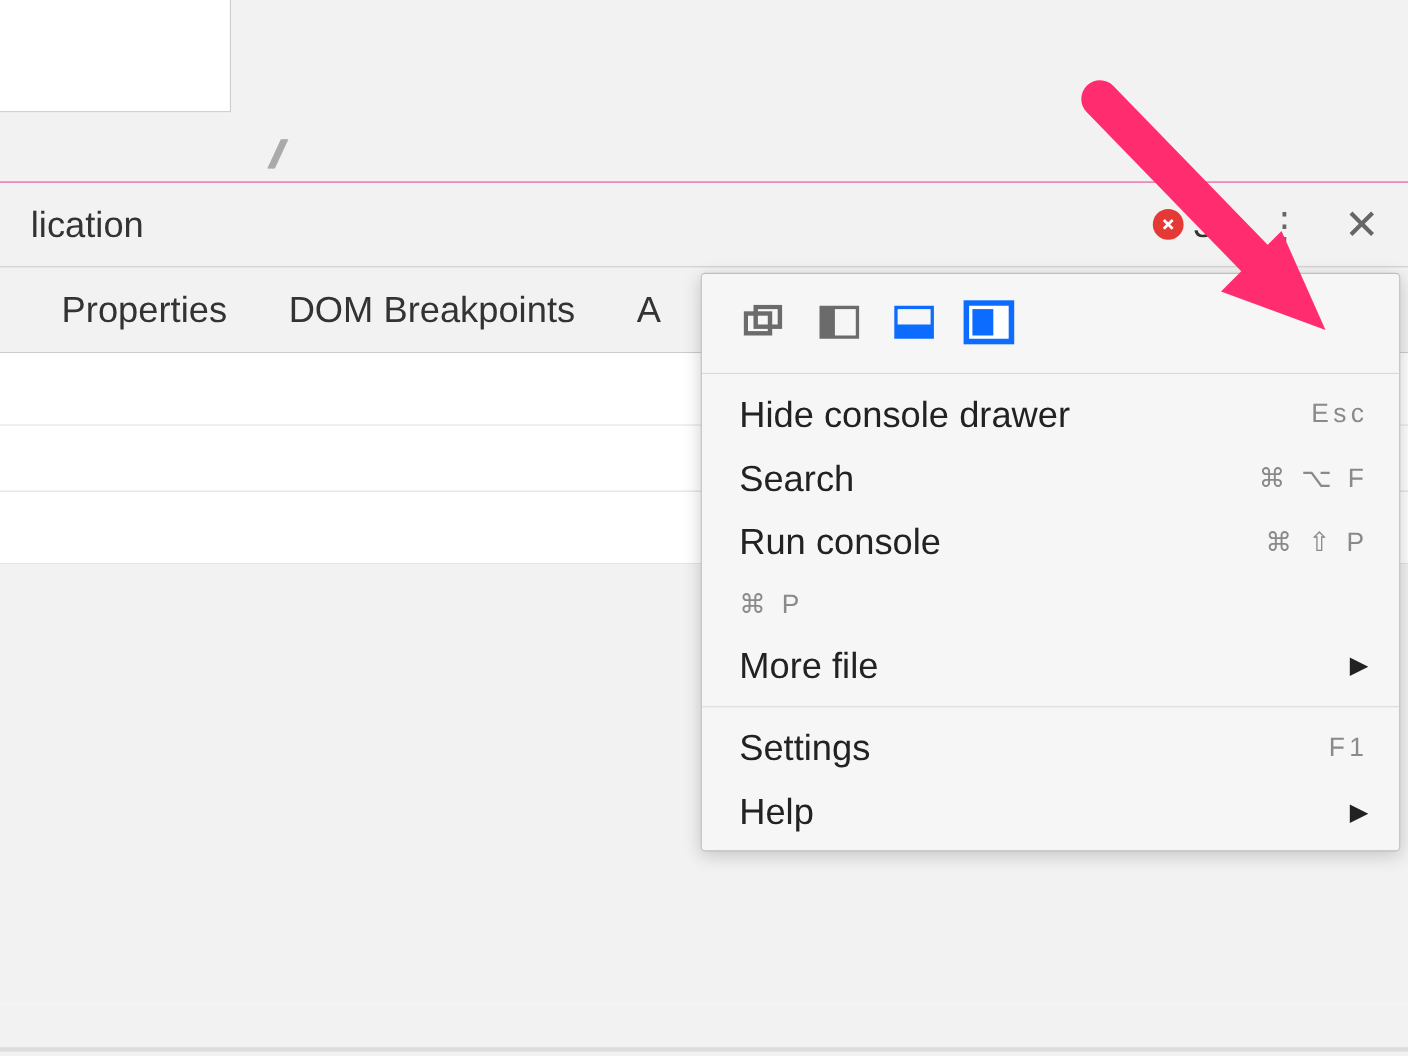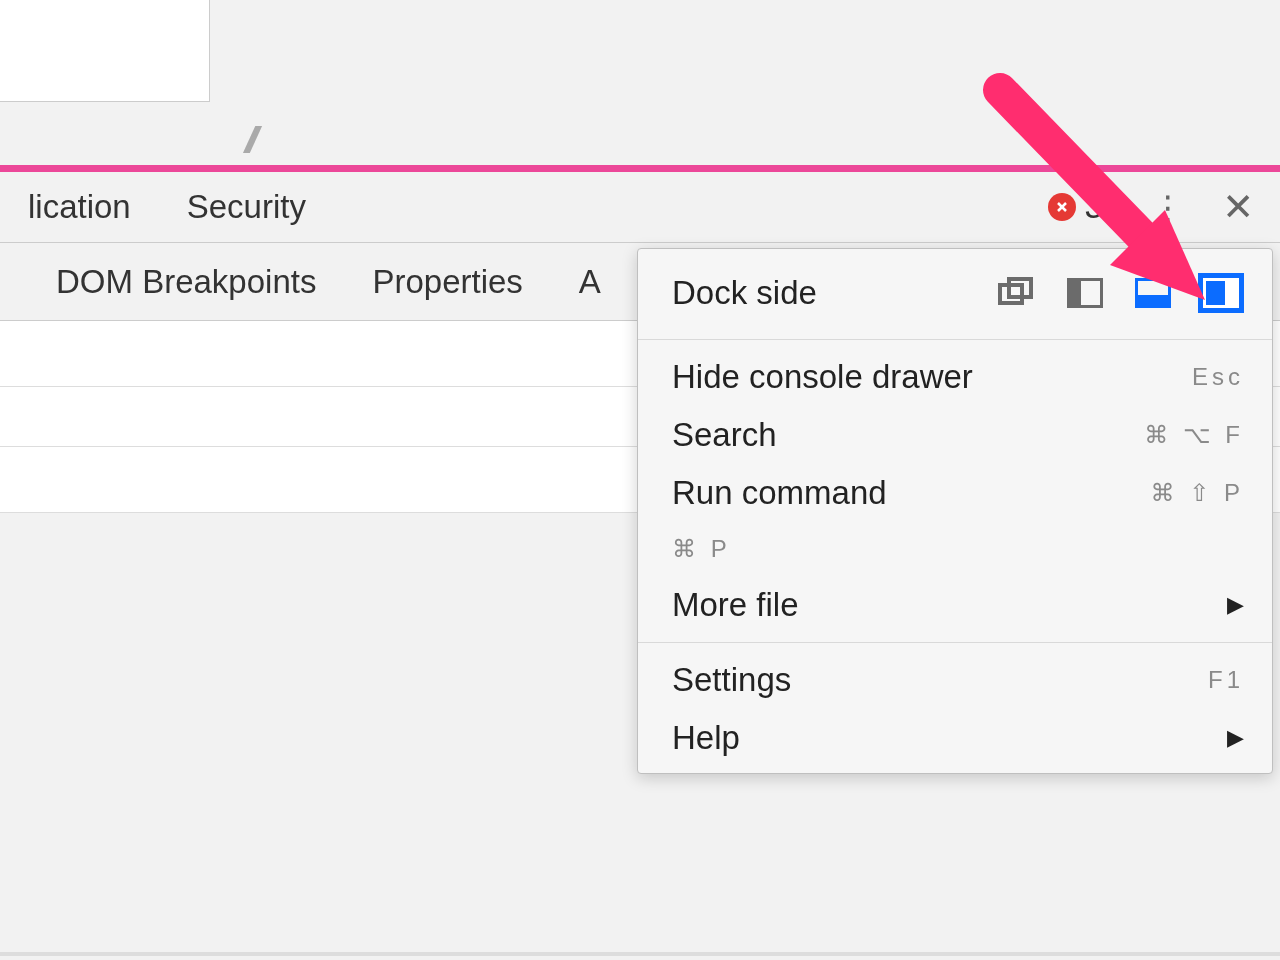--- a/index.html
+++ b/index.html
@@ -2,21 +2,21 @@
 <html><head>
   <meta charset="utf-8">
   <style>
     * { box-sizing: border-box; margin: 0; padding: 0; }
     html, body { width: 1280px; height: 960px; overflow: hidden; font-family: -apple-system, BlinkMacSystemFont, "Helvetica Neue", Arial, sans-serif; background: #f2f2f2; }
     
     .top-area { height: 165px; position: relative; background: #f2f2f2; }
     .empty-box { position: absolute; left: -20px; top: -20px; width: 230px; height: 122px; background: #fff; border: 1px solid #ccc; }
     .resize-handle { position: absolute; left: 245px; top: 120px; color: #aaa; font-size: 36px; transform: rotate(0deg); letter-spacing: -8px; font-style: italic; }
     
-    .toolbar { height: 78px; background: #f2f2f2; border-top: 7px solid #ec4899; border-bottom: 1px solid #ccc; display: flex; align-items: center; padding: 0 0 0 0; position: relative; }
+    .toolbar { height: 78px; background: #f2f2f2; border-top: 1px solid #ec4899; border-bottom: 1px solid #ccc; display: flex; align-items: center; padding: 0 0 0 0; position: relative; }
     .toolbar .tab { font-size: 33px; color: #333; padding: 0 28px; cursor: pointer; }
     .toolbar .right { position: absolute; right: 0; display: flex; align-items: center; padding-right: 26px; }
     .error-badge { width: 28px; height: 28px; border-radius: 50%; background: #e53935; color: #fff; display: inline-flex; align-items: center; justify-content: center; font-size: 20px; font-weight: bold; margin-right: 8px; }
     .error-count { font-size: 33px; color: #333; margin-right: 30px; }
     .kebab { font-size: 33px; color: #666; margin-right: 38px; cursor: pointer; }
     .close-x { font-size: 38px; color: #666; cursor: pointer; font-weight: 400; }
     
     .subbar { height: 78px; background: #f2f2f2; border-bottom: 1px solid #ccc; display: flex; align-items: center; padding-left: 56px; }
     .subbar .tab { font-size: 33px; color: #333; padding-right: 56px; cursor: pointer; }
     
@@ -66,50 +66,48 @@
 </head>
 <body>
 
 <div class="top-area">
   <div class="empty-box"></div>
   <div class="resize-handle">///</div>
 </div>
 
 <div class="toolbar">
   <div class="tab">lication</div>
-  <div class="tab">Security</div>
   <div class="right">
     <span class="error-badge">
       <svg width="16" height="16" viewBox="0 0 16 16">
           <line x1="4" y1="4" x2="12" y2="12" stroke="#fff" stroke-width="2.5"></line>
           <line x1="12" y1="4" x2="4" y2="12" stroke="#fff" stroke-width="2.5"></line>
         </svg>
     </span>
     <span class="error-count">30</span>
     <span class="kebab">⋮</span>
     <span class="close-x">✕</span>
   </div>
 </div>
 
 <div class="subbar">
+  <div class="tab">Properties</div>
   <div class="tab">DOM Breakpoints</div>
-  <div class="tab">Properties</div>
   <div class="tab">A</div>
 </div>
 
 <div class="content">
   <div class="row"></div>
   <div class="spacer"></div>
   <div class="row"></div>
   <div class="rest"></div>
 </div>
 
 <div class="menu">
   <div class="menu-row dock-row">
-    <span>Dock side</span>
     <span class="dock-icons">
       <span class="dock-icon">
         <svg width="38" height="32" viewBox="0 0 38 32">
           <rect x="2" y="8" width="22" height="18" fill="none" stroke="#6b6b6b" stroke-width="4"></rect>
           <rect x="11" y="2" width="22" height="18" fill="none" stroke="#6b6b6b" stroke-width="4"></rect>
         </svg>
       </span>
       <span class="dock-icon">
         <svg width="36" height="30" viewBox="0 0 36 30">
           <rect x="1" y="1" width="34" height="28" fill="none" stroke="#6b6b6b" stroke-width="4"></rect>
@@ -135,21 +133,21 @@
 
   <div class="menu-row">
     <span>Hide console drawer</span>
     <span class="shortcut">Esc</span>
   </div>
   <div class="menu-row">
     <span>Search</span>
     <span class="shortcut">⌘ ⌥ F</span>
   </div>
   <div class="menu-row">
-    <span>Run command</span>
+    <span>Run console</span>
     <span class="shortcut">⌘ ⇧ P</span>
   </div>
   <div class="menu-row">
     <span class="shortcut">⌘ P</span>
   </div>
   <div class="menu-row">
     <span>More file</span>
     <span class="arrow">▶</span>
   </div>
 

